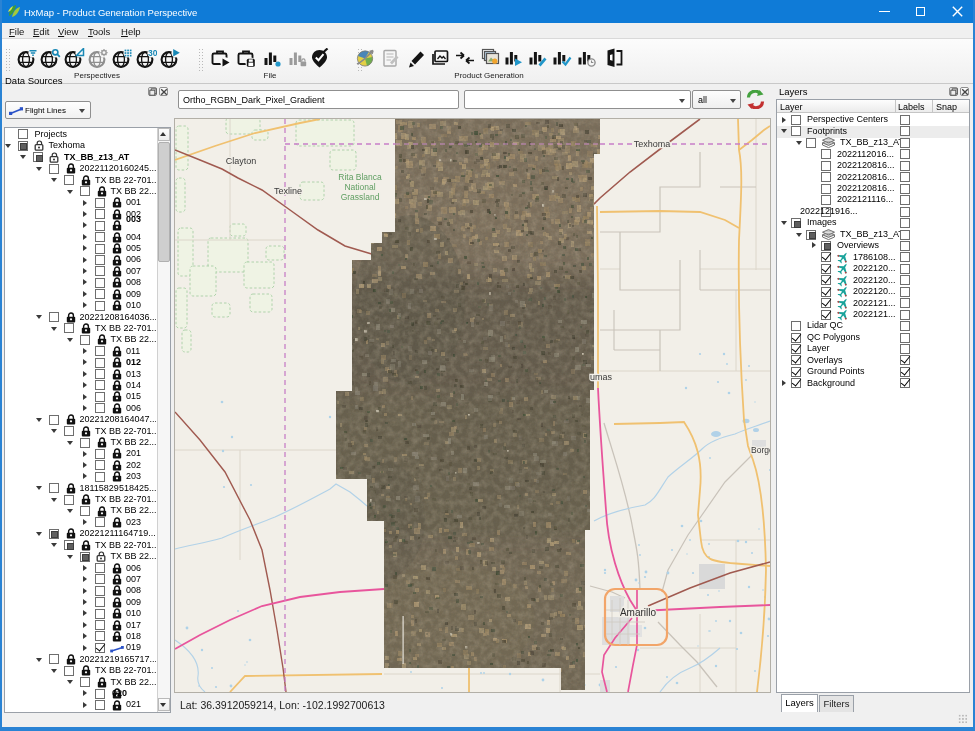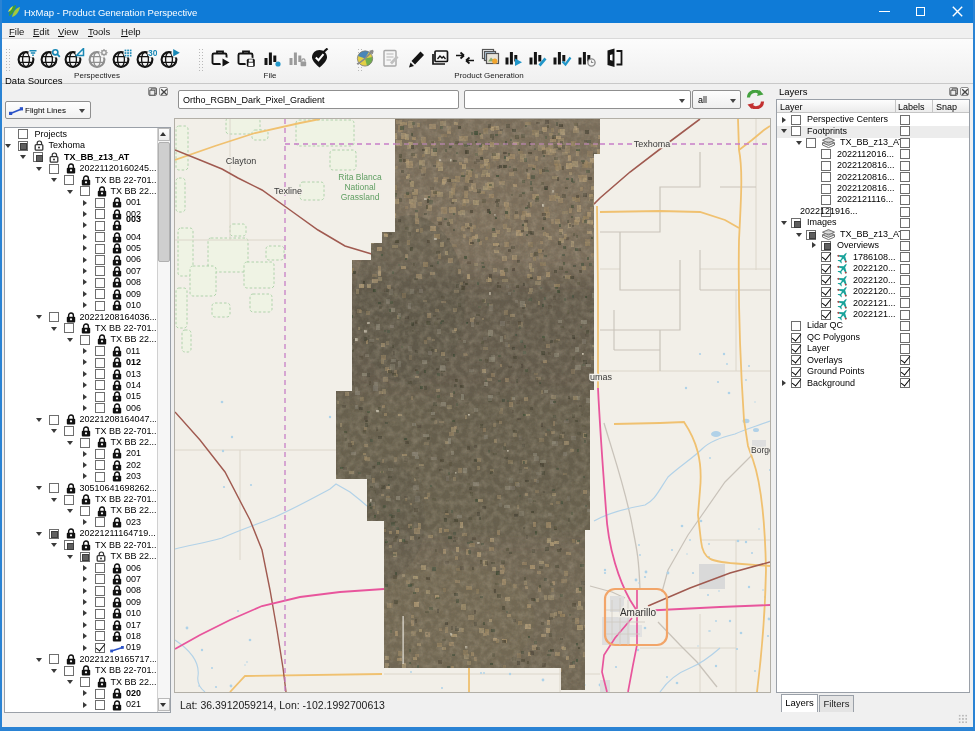--- a/index.html
+++ b/index.html
@@ -478,21 +478,21 @@
       <circle cx="5" cy="7.3" r="1.1" fill="#fff"></circle>
     </svg>
 <div class="trow" style="left:121.0px;top:343.2px;font-weight:normal">203</div>
 <div class="exp-d" style="left:30.5px;top:358.3px"></div>
 <div class="cb" style="left:43.5px;top:355.1px"></div>
 <svg class="abs" style="left:60.5px;top:354.7099999999999px" width="10" height="11" viewBox="0 0 10 11">
       <path d="M2.6,5 V3.4 A2.4,2.4 0 0 1 7.4,3.4 V5" fill="none" stroke="#111" stroke-width="1.4"></path>
       <rect x="0.8" y="4.8" width="8.4" height="5.6" rx="1" fill="#111"></rect>
       <circle cx="5" cy="7.3" r="1.1" fill="#fff"></circle>
     </svg>
-<div class="trow" style="left:74.5px;top:354.6px;font-weight:normal">30510641698262...</div>
+<div class="trow" style="left:74.5px;top:354.6px;font-weight:normal">18115829518425...</div>
 <div class="exp-d" style="left:46.0px;top:369.7px"></div>
 <div class="cb" style="left:59.0px;top:366.5px"></div>
 <svg class="abs" style="left:76.0px;top:366.12px" width="10" height="11" viewBox="0 0 10 11">
       <path d="M2.6,5 V3.4 A2.4,2.4 0 0 1 7.4,3.4 V5" fill="none" stroke="#111" stroke-width="1.4"></path>
       <rect x="0.8" y="4.8" width="8.4" height="5.6" rx="1" fill="#111"></rect>
       <circle cx="5" cy="7.3" r="1.1" fill="#fff"></circle>
     </svg>
 <div class="trow" style="left:90.0px;top:366.0px;font-weight:normal">TX BB 22-701...</div>
 <div class="exp-d" style="left:61.5px;top:381.1px"></div>
 <div class="cb" style="left:74.5px;top:377.9px"></div>
@@ -622,21 +622,21 @@
       <circle cx="5" cy="7.3" r="1.1" fill="#fff"></circle>
     </svg>
 <div class="trow" style="left:105.5px;top:548.6px;font-weight:normal">TX BB 22...</div>
 <div class="exp-r" style="left:78.0px;top:562.2px"></div>
 <div class="cb" style="left:90.0px;top:560.5px"></div>
 <svg class="abs" style="left:107.0px;top:560.09px" width="10" height="11" viewBox="0 0 10 11">
       <path d="M2.6,5 V3.4 A2.4,2.4 0 0 1 7.4,3.4 V5" fill="none" stroke="#111" stroke-width="1.4"></path>
       <rect x="0.8" y="4.8" width="8.4" height="5.6" rx="1" fill="#111"></rect>
       <circle cx="5" cy="7.3" r="1.1" fill="#fff"></circle>
     </svg>
-<div class="trow" style="left:121.0px;top:560.0px;font-weight:bold">020</div>
+<div class="trow" style="left:107px;top:560.0px;font-weight:bold">020</div>
 <div class="exp-r" style="left:78.0px;top:573.6px"></div>
 <div class="cb" style="left:90.0px;top:571.9px"></div>
 <svg class="abs" style="left:107.0px;top:571.5px" width="10" height="11" viewBox="0 0 10 11">
       <path d="M2.6,5 V3.4 A2.4,2.4 0 0 1 7.4,3.4 V5" fill="none" stroke="#111" stroke-width="1.4"></path>
       <rect x="0.8" y="4.8" width="8.4" height="5.6" rx="1" fill="#111"></rect>
       <circle cx="5" cy="7.3" r="1.1" fill="#fff"></circle>
     </svg>
 <div class="trow" style="left:121.0px;top:571.4px;font-weight:normal">021</div>
 </div>
 <div class="field" style="left:178px;top:90px;width:281px;height:19px">

